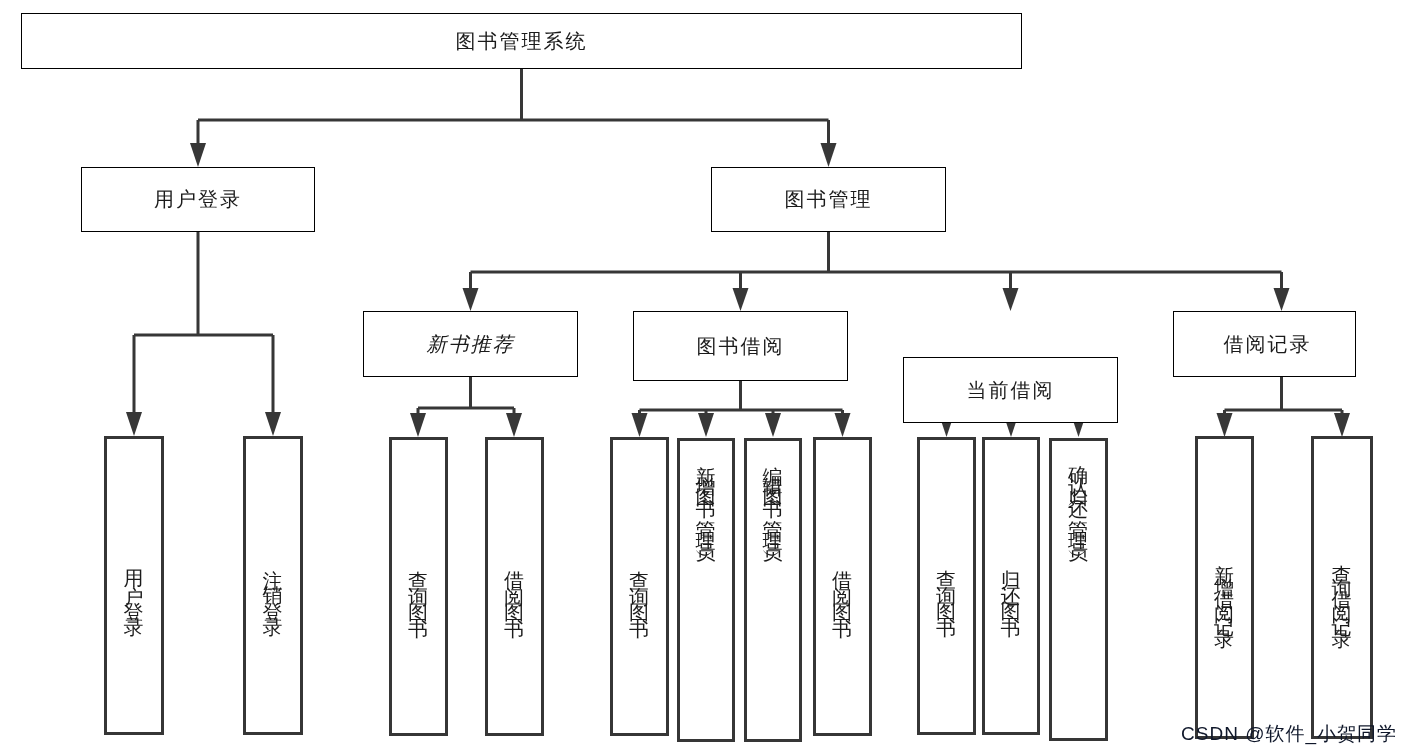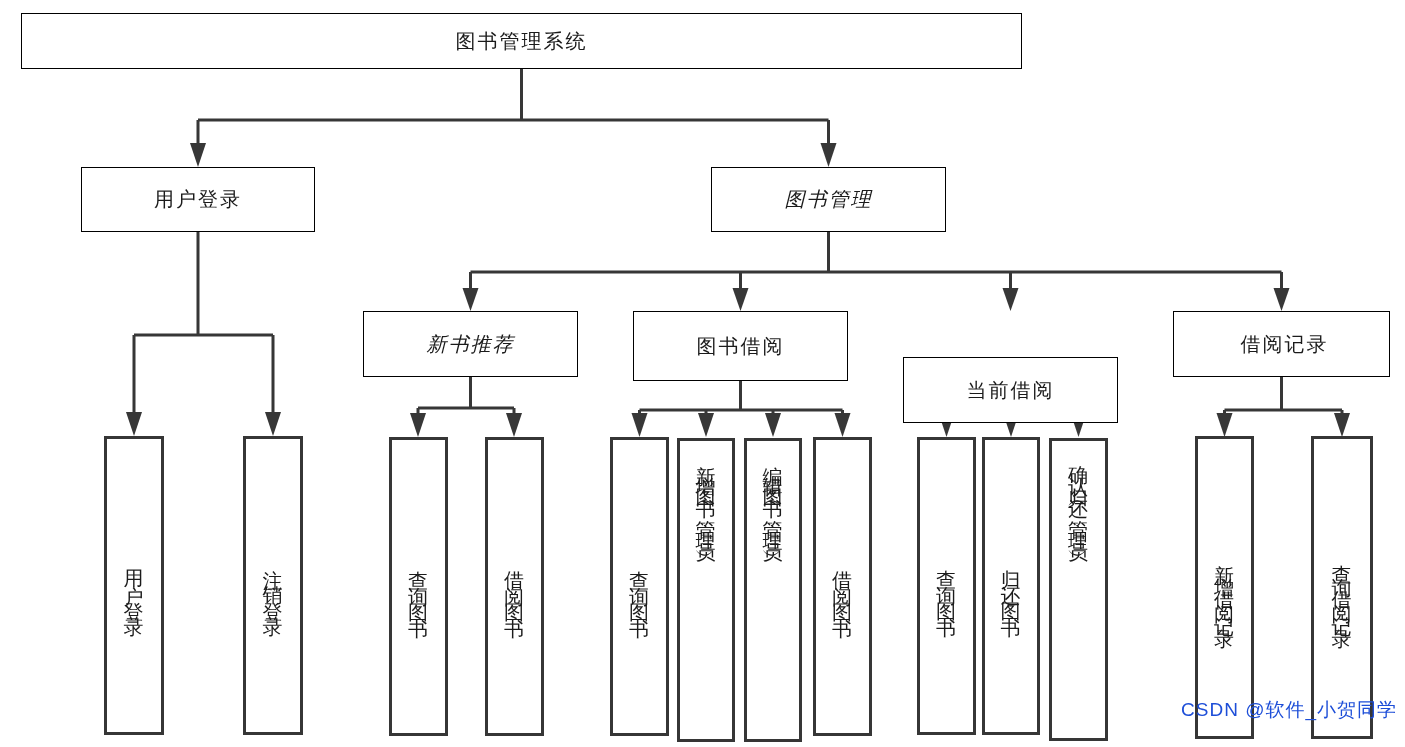--- a/index.html
+++ b/index.html
@@ -46,22 +46,22 @@
     font-size: 20px;
     line-height: 1;
     white-space: nowrap;
   }
   .v4 { letter-spacing: 16px; }
   .v6 { letter-spacing: 13px; }
   .v9 { letter-spacing: 11px; padding-top: 9px; }
   .watermark {
     position: absolute;
     right: 8px;
-    bottom: 24px;
-    color: #1d4ed8;
+    bottom: 0;
+    color: #0f172a;
     font-size: 19px;
     letter-spacing: 1px;
     white-space: nowrap;
   }
 </style>
 </head>
 <body>
 
 <div id="stage">
 
@@ -112,34 +112,34 @@
     </g>
   </svg>
 
   <div class="node" style="left:21px; top:13px; width:1001px; height:56px;">
     <span>图书管理系统</span>
   </div>
 
   <div class="node" style="left:81px; top:167px; width:234px; height:65px;">
     <span>用户登录</span>
   </div>
-  <div class="node" style="left:711px; top:167px; width:235px; height:65px;font-style:italic;">
+  <div class="node" style="left:711px; top:167px; width:235px; height:65px;">
     <span>图书管理</span>
   </div>
 
   <div class="node" style="left:363px; top:311px; width:215px; height:66px;font-style:italic;">
     <span>新书推荐</span>
   </div>
   <div class="node" style="left:633px; top:311px; width:215px; height:70px;">
     <span>图书借阅</span>
   </div>
   <div class="node" style="left:903px; top:311px; width:215px; height:66px;margin-top:46px;">
     <span>当前借阅</span>
   </div>
-  <div class="node" style="left:1173px; top:311px; width:217px; height:66px;padding-left:6px;">
+  <div class="node" style="left:1173px; top:311px; width:183px; height:66px;padding-left:6px;">
     <span>借阅记录</span>
   </div>
 
   <div class="leaf" style="left:104px; top:436px; width:60px; height:299px;">
     <span class="vtext v4">用户登录</span>
   </div>
   <div class="leaf" style="left:243px; top:436px; width:60px; height:299px;">
     <span class="vtext v4">注销登录</span>
   </div>
 

